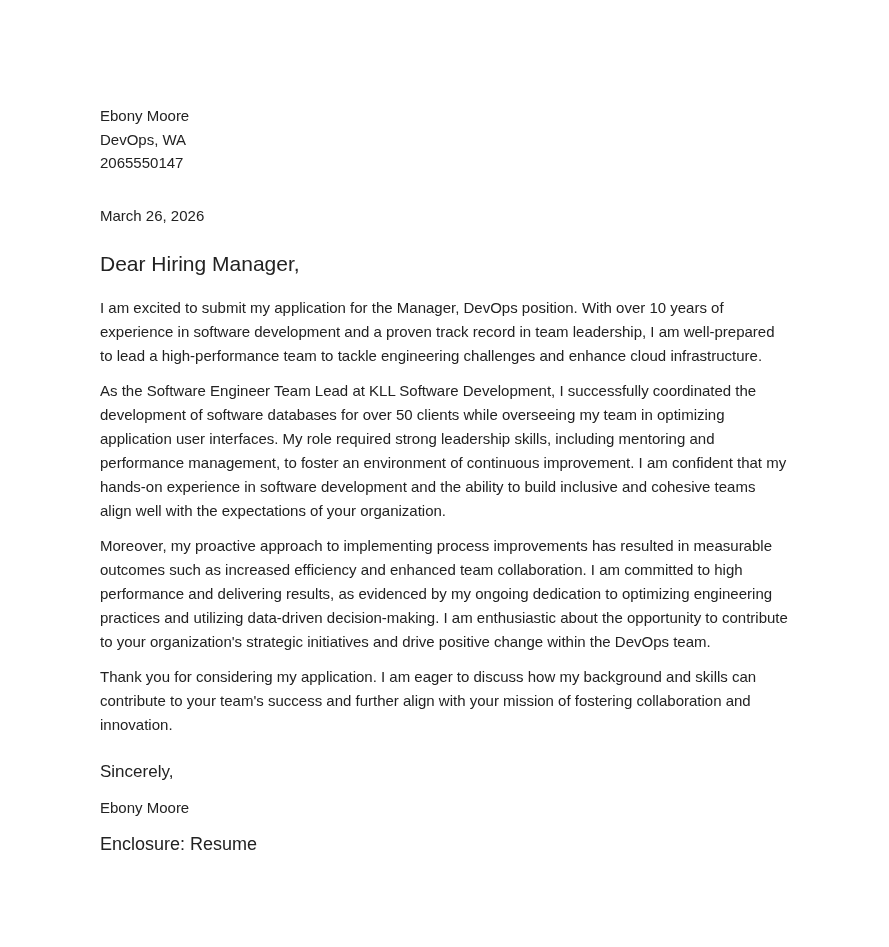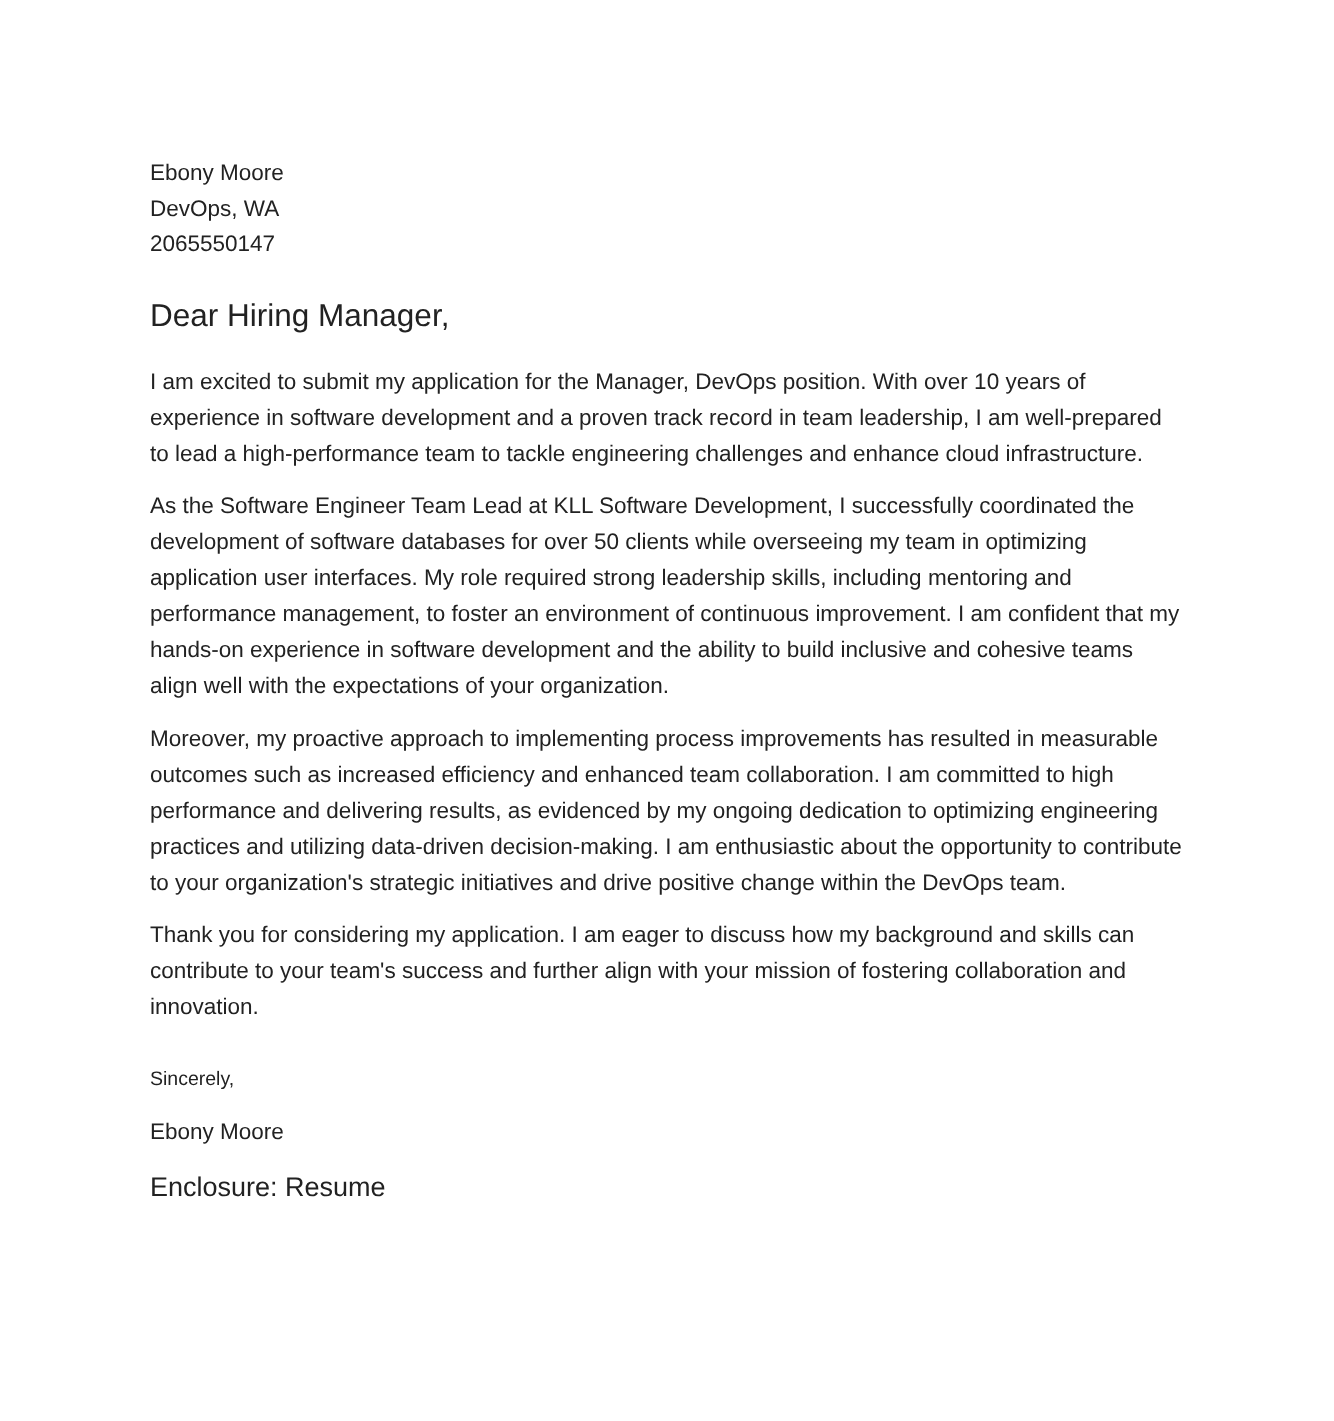--- a/index.html
+++ b/index.html
@@ -69,21 +69,21 @@
     word-spacing: 0px;
   }
   .paragraph:last-child {
     margin-bottom: 0;
   }
 
   .closing {
     margin-top: 23px;
   }
   .closing-line {
-    font-size: 13px;
+    font-size: 17px;
     line-height: 24px;
     margin-bottom: 12px;
     color: #222222;
   }
   .signature-name {
     font-size: 15px;
     line-height: 24px;
     margin-bottom: 12px;
     color: #222222;
   }
@@ -98,20 +98,21 @@
 
 <div class="page">
   <div class="letter">
 
     <div class="sender-block">
       <span class="sender-line">Ebony Moore</span>
       <span class="sender-line">DevOps, WA</span>
       <span class="sender-line">2065550147</span>
     </div>
 
+    <div class="date-line">March 26, 2026</div>
 
     <div class="salutation">Dear Hiring Manager,</div>
 
     <div class="body-copy">
       <p class="paragraph">I am excited to submit my application for the Manager, DevOps position. With over 10 years of experience in software development and a proven track record in team leadership, I am well-prepared to lead a high-performance team to tackle engineering challenges and enhance cloud infrastructure.</p>
       <p class="paragraph">As the Software Engineer Team Lead at KLL Software Development, I successfully coordinated the development of software databases for over 50 clients while overseeing my team in optimizing application user interfaces. My role required strong leadership skills, including mentoring and performance management, to foster an environment of continuous improvement. I am confident that my hands-on experience in software development and the ability to build inclusive and cohesive teams align well with the expectations of your organization.</p>
       <p class="paragraph">Moreover, my proactive approach to implementing process improvements has resulted in measurable outcomes such as increased efficiency and enhanced team collaboration. I am committed to high performance and delivering results, as evidenced by my ongoing dedication to optimizing engineering practices and utilizing data-driven decision-making. I am enthusiastic about the opportunity to contribute to your organization's strategic initiatives and drive positive change within the DevOps team.</p>
       <p class="paragraph">Thank you for considering my application. I am eager to discuss how my background and skills can contribute to your team's success and further align with your mission of fostering collaboration and innovation.</p>
     </div>
 

